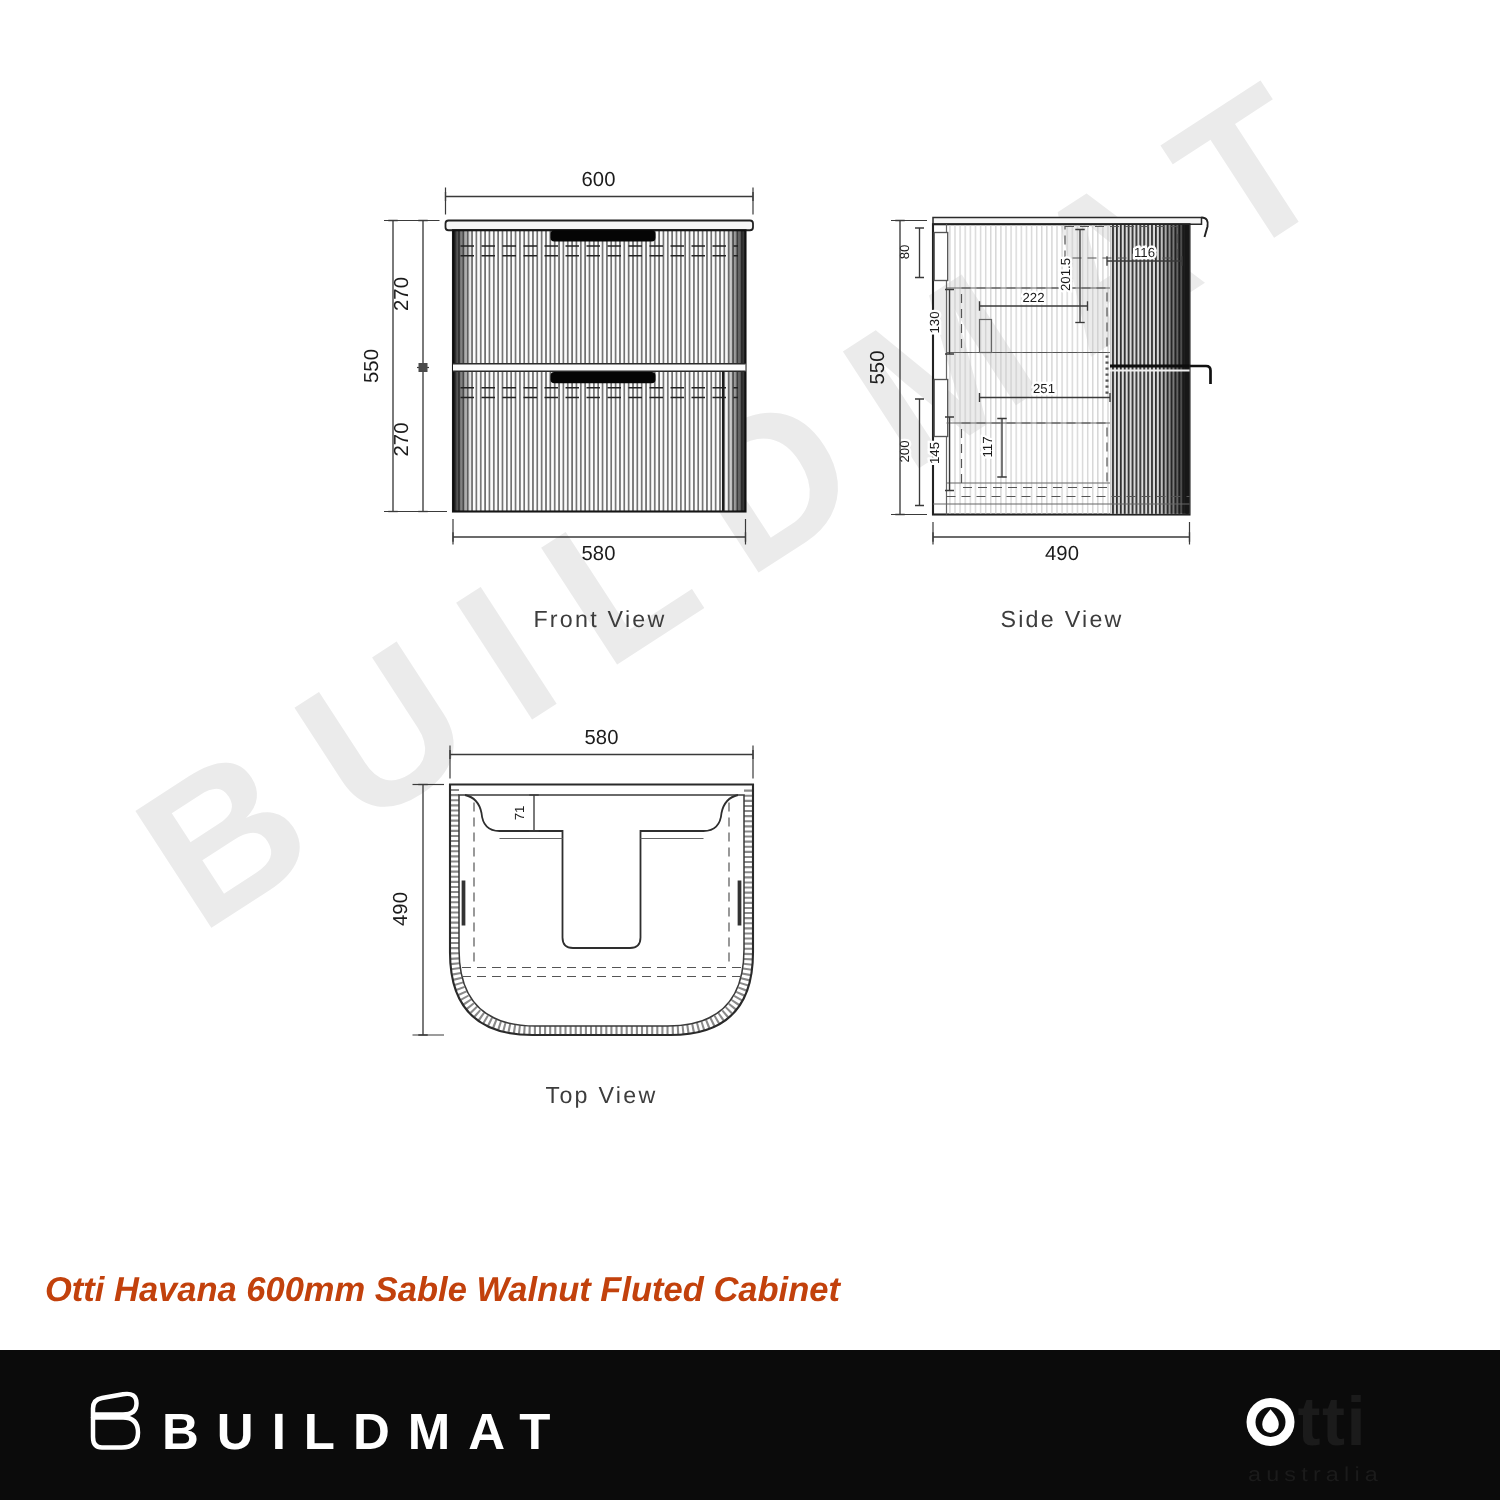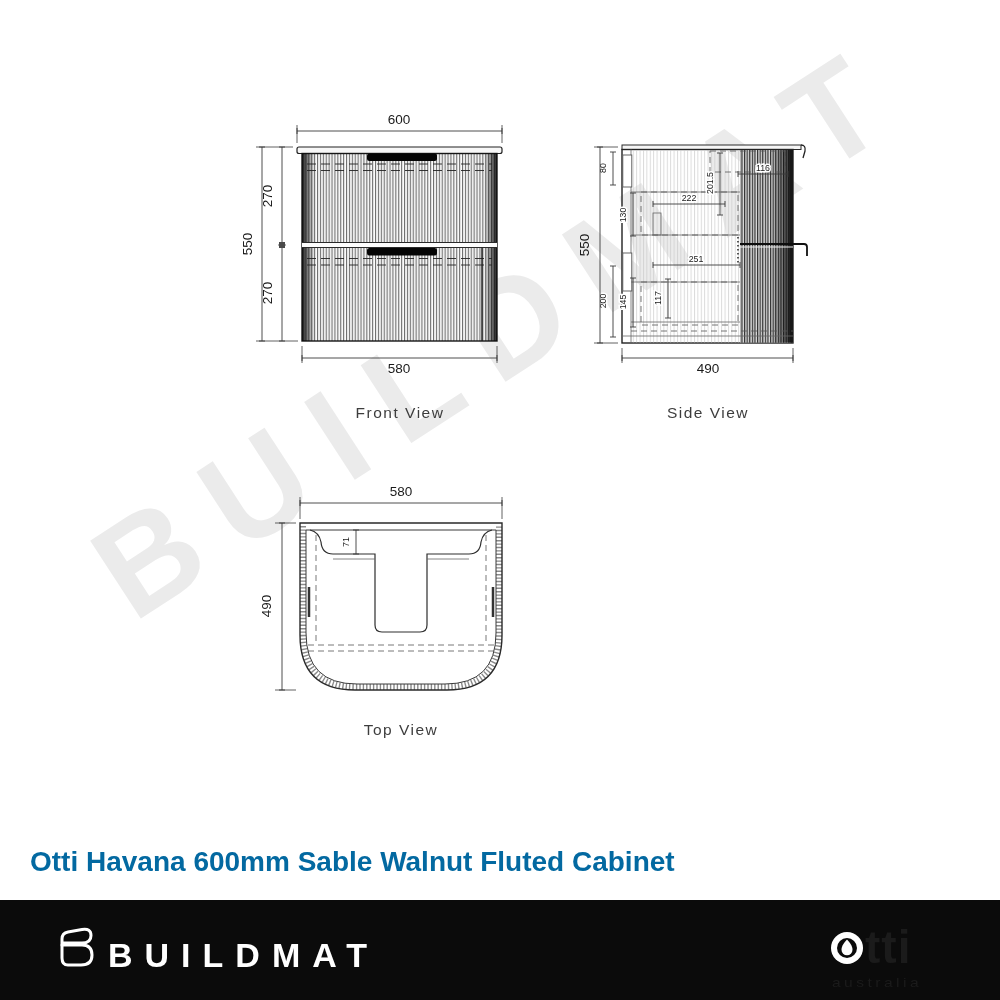--- a/index.html
+++ b/index.html
@@ -27,21 +27,21 @@
   .dimt { fill:none; stroke:#3a3a3a; stroke-width:0.8px; }
 
   text { font-family:"Liberation Sans", sans-serif; fill:#1b1b1b; }
   .dimlbl  { font-size:13.5px; }
   .dimxs   { font-size:8.8px; }
   .halo    { paint-order:stroke; stroke:#ffffff; stroke-width:3px; }
   .vlabel  { font-size:15.5px; fill:#3d3d3d; letter-spacing:1.5px; }
 
   .title {
     position:absolute; left:30px; top:846px; z-index:2;
-    font-size:28px; font-weight:700; color:#0369a1;
+    font-size:23px; font-weight:700; color:#c2410c;font-style:italic;
   }
   .footer {
     position:absolute; left:0; top:900px; width:1000px; height:100px;
     background:#0b0b0b; z-index:3;
   }
   .blogo { position:absolute; left:52px; top:925px; z-index:4; }
   .buildmat-text {
     position:absolute; left:108px; top:936px; z-index:4;
     font-size:34px; font-weight:700; letter-spacing:12px; color:#ffffff;
     font-family:"Liberation Sans", sans-serif; white-space:nowrap;

